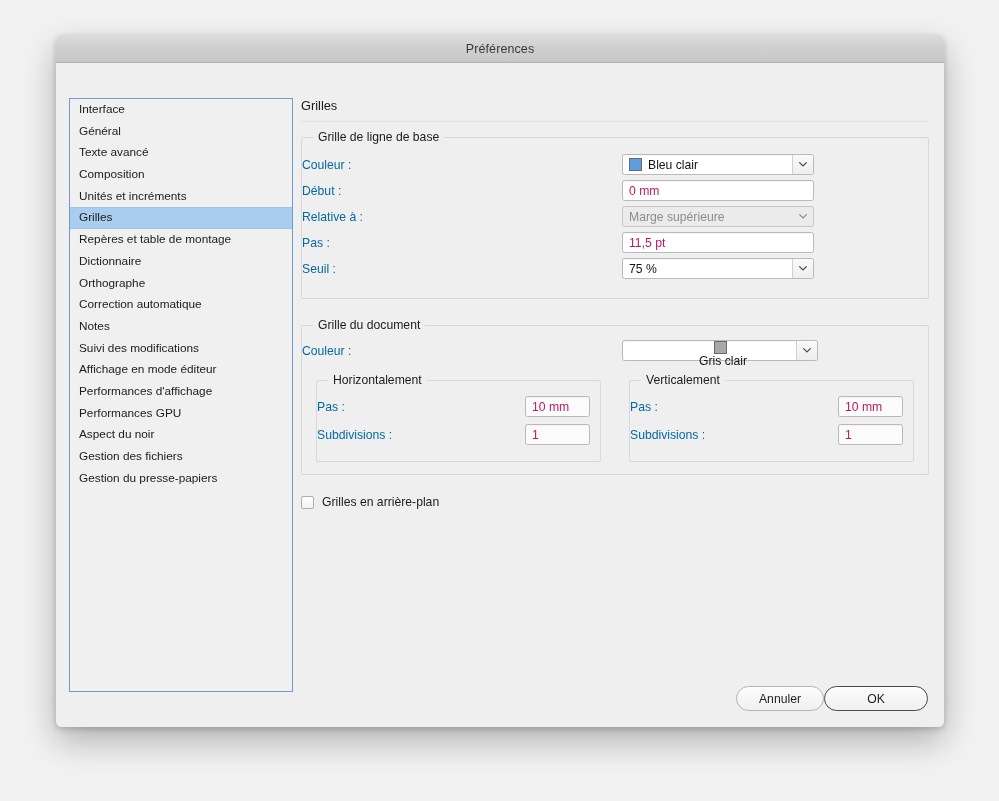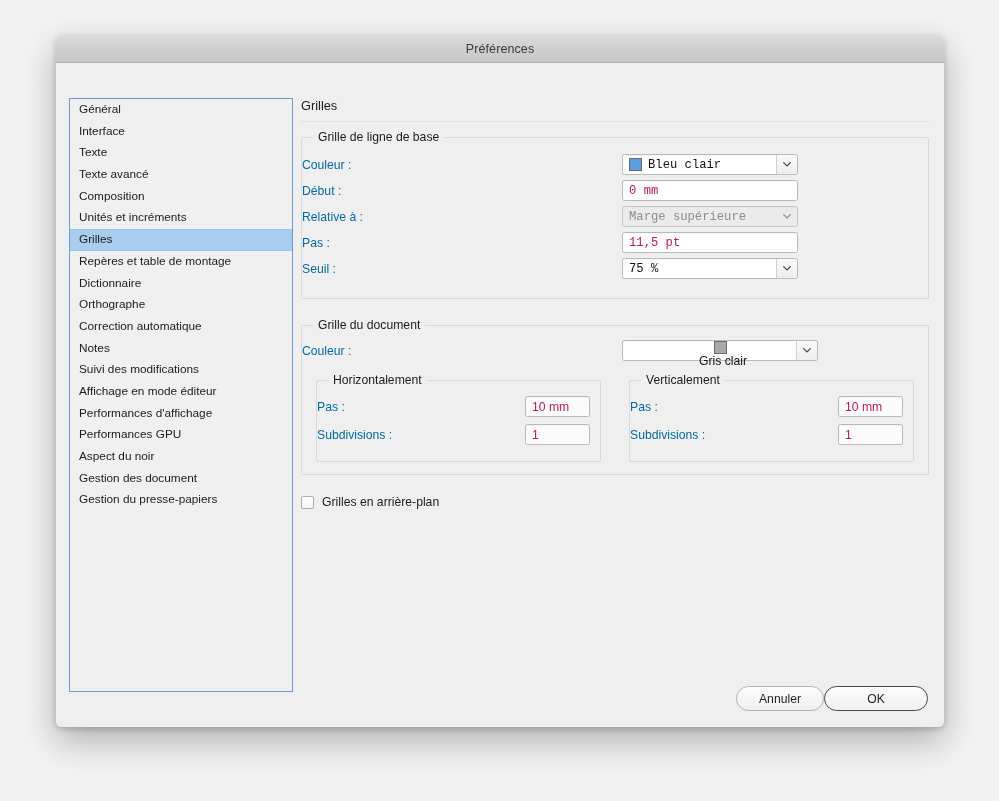--- a/index.html
+++ b/index.html
@@ -202,21 +202,21 @@
     width: 11px;
     height: 11px;
     border: 1px solid #6b6b6b;
     margin-right: 6px;
     flex: 0 0 auto;
   }
 
   
   .bl-rows { padding: 16px 0 0 0; }
   .bl-rows .row-label { width: 312px; padding-right: 8px; }
-  .bl-rows .field, .bl-rows .combo { width: 176px; font-family: Liberation Mono, monospace; }
+  .bl-rows .field, .bl-rows .combo { width: 192px; }
 
   
   .doc-color-row { padding: 14px 0 0 0; }
   .doc-color-row .row-label { width: 312px; padding-right: 8px; }
   .doc-color-row .combo { width: 196px; flex-direction: column; }
 
   
   .subgroups {
     display: flex;
     gap: 28px;
@@ -291,38 +291,37 @@
 
   <div class="dialog">
 
     <div class="titlebar">
       <span class="titlebar-title">Préférences</span>
     </div>
 
     <div class="dialog-body">
 
       <div class="sidebar" id="sidebar">
+          <div class="sidebar-item"><span>Interface</span></div>
           <div class="sidebar-item"><span>Général</span></div>
-          <div class="sidebar-item"><span>Interface</span></div>
-          <div class="sidebar-item"><span>Texte</span></div>
           <div class="sidebar-item"><span>Texte avancé</span></div>
           <div class="sidebar-item"><span>Composition</span></div>
           <div class="sidebar-item"><span>Unités et incréments</span></div>
           <div class="sidebar-item selected"><span>Grilles</span></div>
           <div class="sidebar-item"><span>Repères et table de montage</span></div>
           <div class="sidebar-item"><span>Dictionnaire</span></div>
           <div class="sidebar-item"><span>Orthographe</span></div>
           <div class="sidebar-item"><span>Correction automatique</span></div>
           <div class="sidebar-item"><span>Notes</span></div>
           <div class="sidebar-item"><span>Suivi des modifications</span></div>
           <div class="sidebar-item"><span>Affichage en mode éditeur</span></div>
           <div class="sidebar-item"><span>Performances d'affichage</span></div>
           <div class="sidebar-item"><span>Performances GPU</span></div>
           <div class="sidebar-item"><span>Aspect du noir</span></div>
-          <div class="sidebar-item"><span>Gestion des document</span></div>
+          <div class="sidebar-item"><span>Gestion des fichiers</span></div>
           <div class="sidebar-item"><span>Gestion du presse-papiers</span></div>
         </div>
 
       <div class="pane">
 
         <div class="pane-title">Grilles</div>
         <div class="pane-rule"></div>
 
         <div class="group" id="group-baseline">
           <div class="group-legend">Grille de ligne de base</div>

